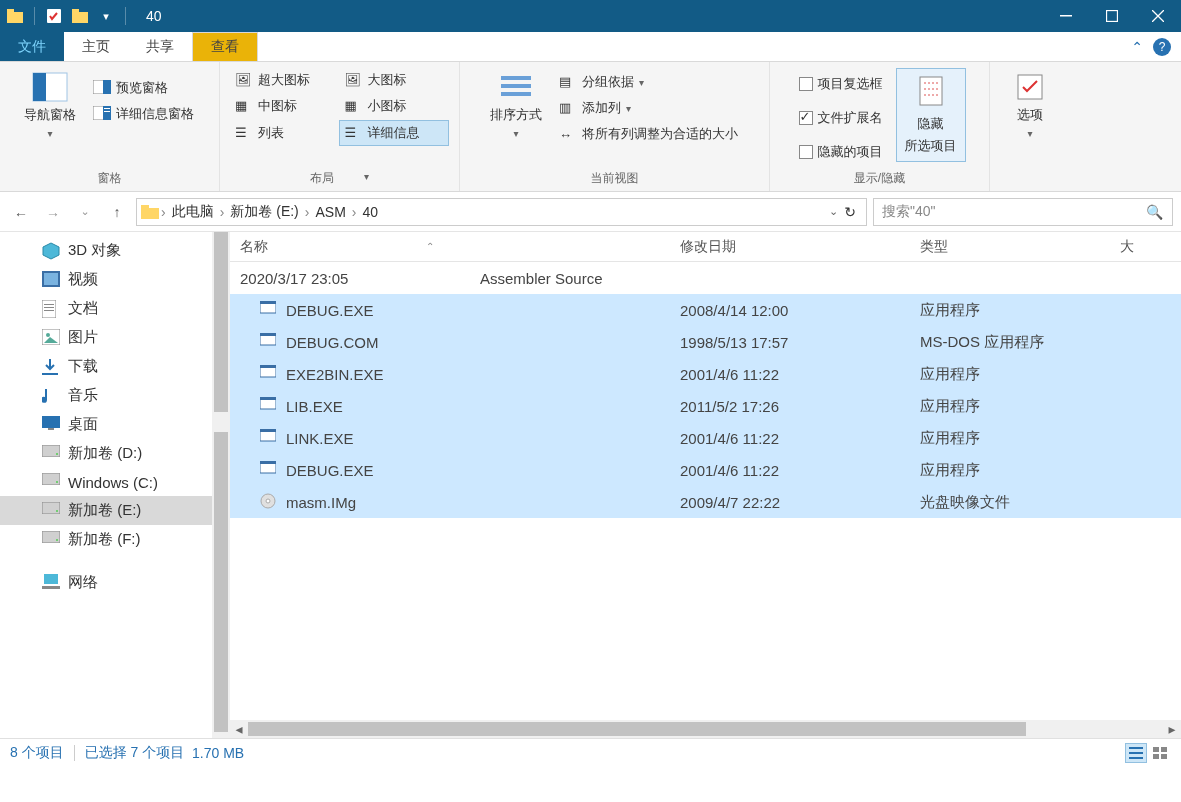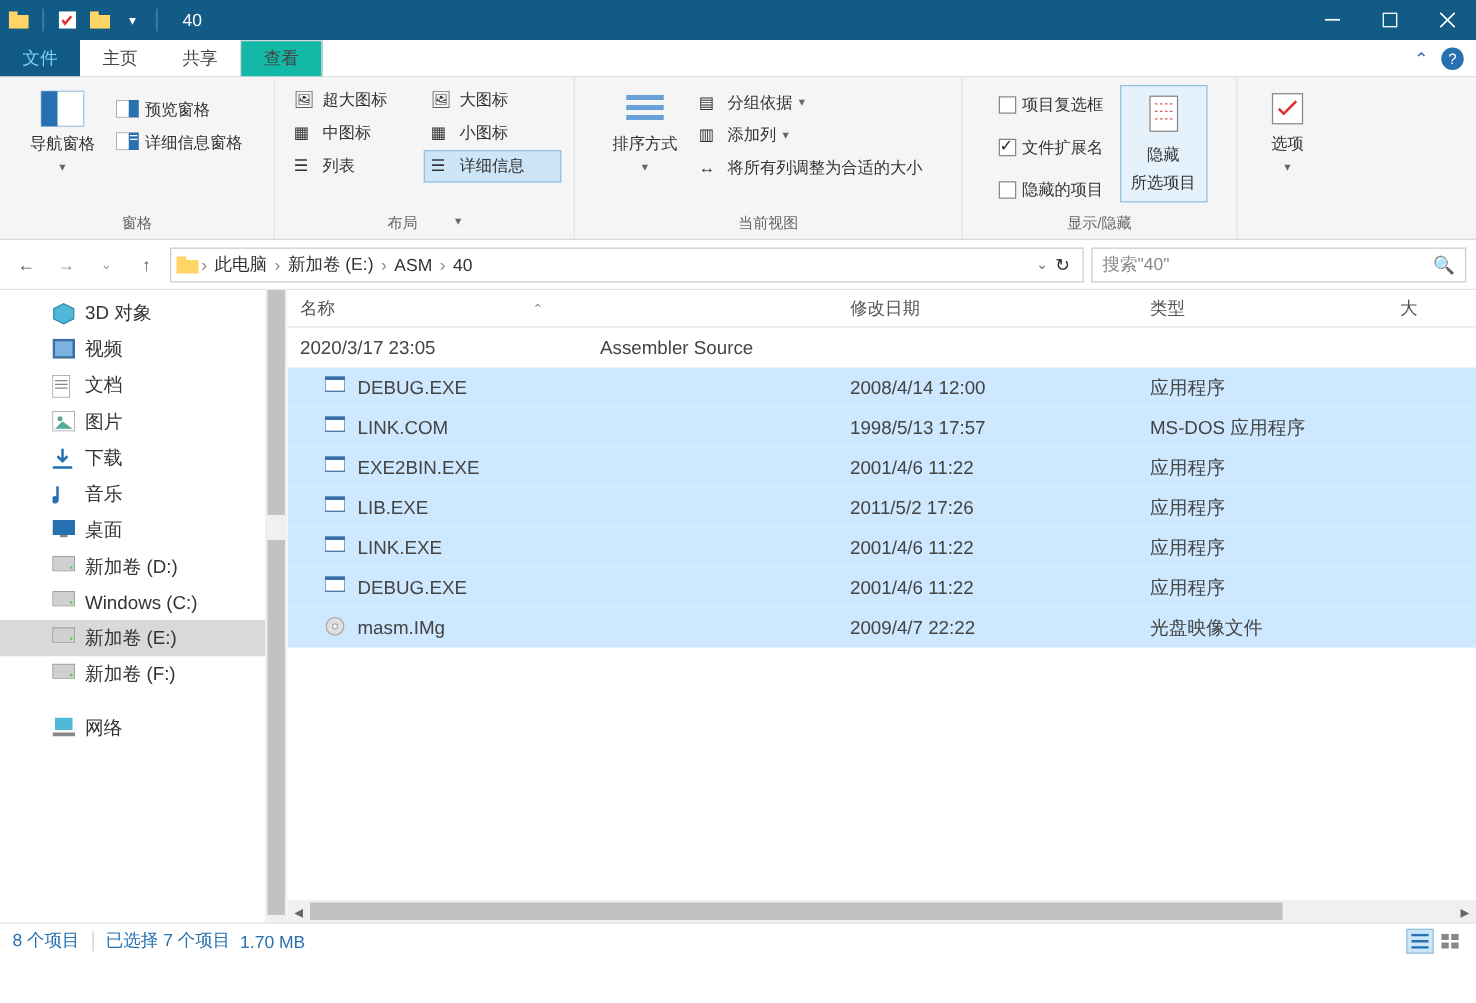--- a/index.html
+++ b/index.html
@@ -7,21 +7,21 @@
 .titlebar{height:32px;background:#125B86;display:flex;align-items:center;color:#fff}
 .tb-icons{display:flex;align-items:center;padding:0 6px;gap:8px}
 .tb-icon{width:18px;height:18px;display:flex;align-items:center;justify-content:center}
 .tb-sep{width:1px;height:18px;background:rgba(255,255,255,.3);margin:0 2px}
 .tb-title{margin-left:12px;font-size:14px}
 .tb-right{margin-left:auto;display:flex}
 .tb-btn{width:46px;height:32px;display:flex;align-items:center;justify-content:center;cursor:pointer}
 .tabs{height:30px;background:#fff;display:flex;border-bottom:1px solid #d9d9d9}
 .tab{padding:0 18px;display:flex;align-items:center;cursor:pointer;font-size:14px;color:#444}
 .tab.file{background:#125B86;color:#7dd3fc}
-.tab.active{background:#14b8a6;border:1px solid #d9d9d9;border-bottom:none}
+.tab.active{background:#eab308;border:1px solid #d9d9d9;border-bottom:none}
 .tab-right{margin-left:auto;display:flex;align-items:center;padding-right:10px;gap:10px}
 .ribbon{height:130px;background:#f5f5f5;border-bottom:1px solid #d9d9d9;display:flex}
 .rb-group{display:flex;flex-direction:column;align-items:center;padding:6px 10px 4px;border-right:1px solid #e3e3e3}
 .rb-content{flex:1;display:flex;align-items:flex-start;gap:8px}
 .rb-label{font-size:12px;color:#666;padding-top:4px}
 .rb-bigbtn{display:flex;flex-direction:column;align-items:center;gap:4px;padding:4px;cursor:pointer;text-align:center;font-size:13px}
 .rb-item{display:flex;align-items:center;gap:5px;padding:3px 5px;cursor:pointer;font-size:13px;white-space:nowrap}
 .rb-item.sel{background:#cde6f7;border:1px solid #92c0e0}
 .rb-col{display:flex;flex-direction:column;gap:2px}
 .rb-icon{display:inline-block;width:18px;height:16px}
@@ -452,21 +452,21 @@
           <div class="cell" style="width:220px">应用程序</div>
         </div>
         <div class="row sel">
           <div class="cell name" style="width:440px;padding-left:30px">
             <span class="file-icon">
               <svg width="16" height="16">
                 <rect width="16" height="12" fill="#fff" stroke="#3a6ea5"></rect>
                 <rect width="16" height="3" fill="#3a6ea5"></rect>
               </svg>
             </span>
-            <span>LINK.COM</span>
+            <span>DEBUG.COM</span>
           </div>
           <div class="cell" style="width:240px">1998/5/13 17:57</div>
           <div class="cell" style="width:220px">MS-DOS 应用程序</div>
         </div>
         <div class="row sel">
           <div class="cell name" style="width:440px;padding-left:30px">
             <span class="file-icon">
               <svg width="16" height="16">
                 <rect width="16" height="12" fill="#fff" stroke="#3a6ea5"></rect>
                 <rect width="16" height="3" fill="#3a6ea5"></rect>

